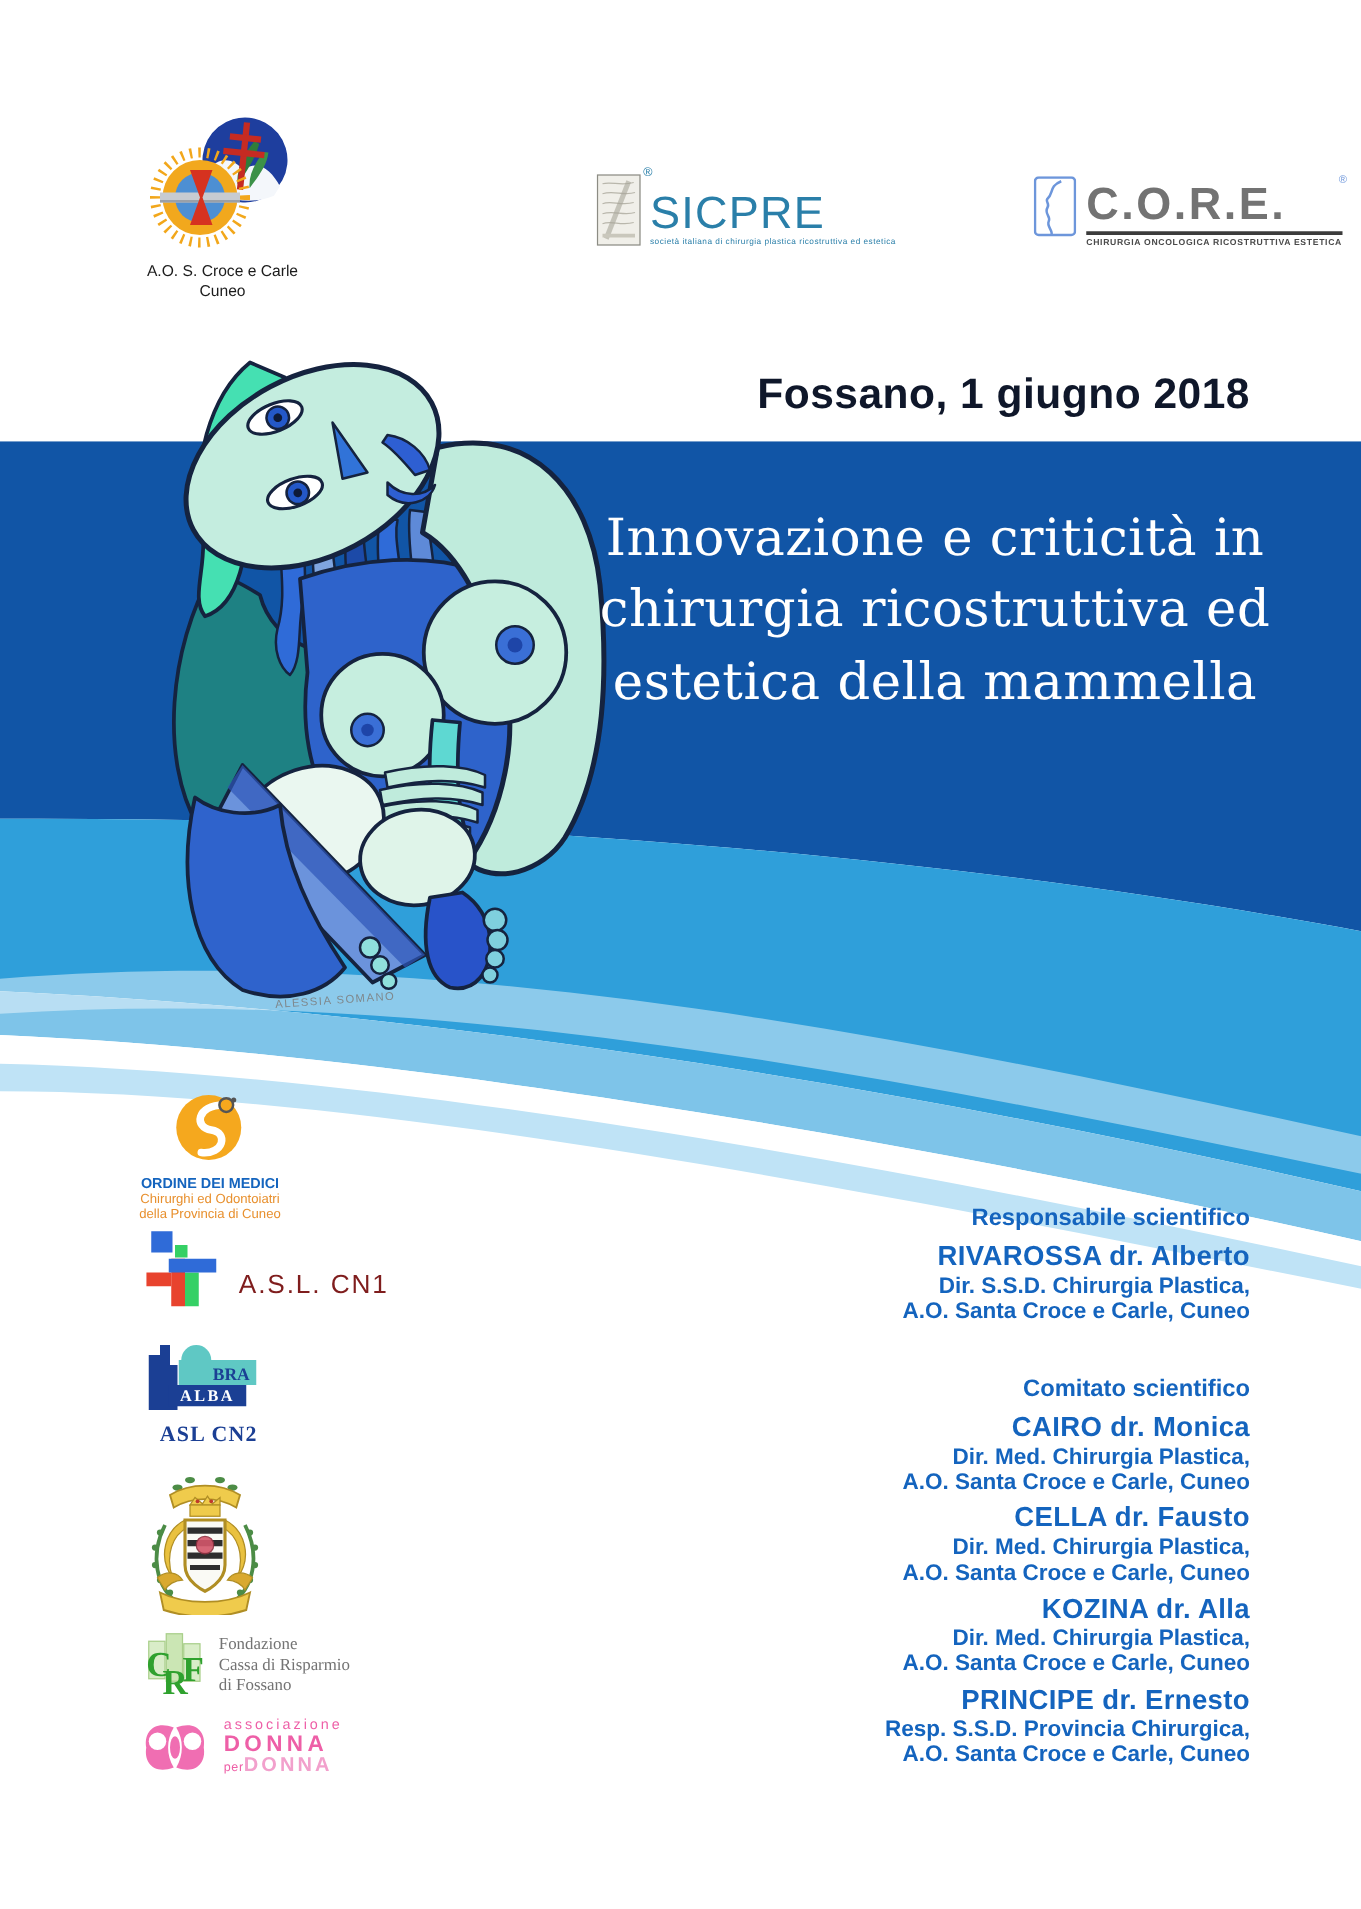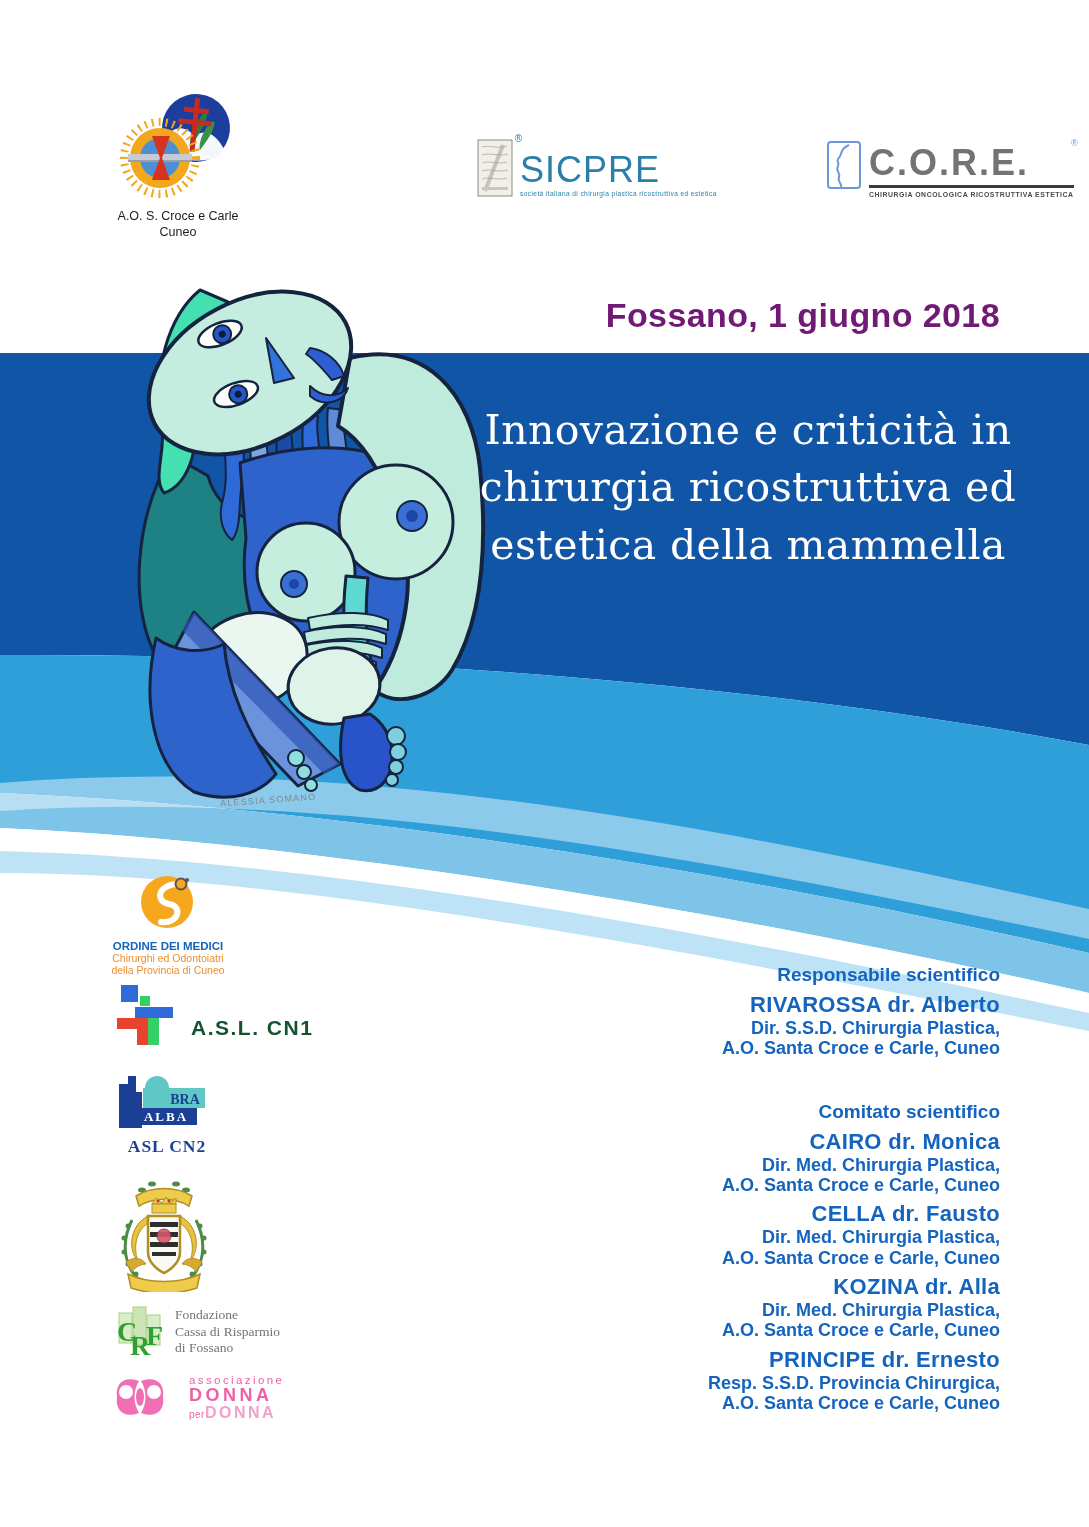--- a/index.html
+++ b/index.html
@@ -17,39 +17,39 @@
   .sicpre-name{font-size:36px;color:#2a7fa9;letter-spacing:1px;line-height:1;}
   .sicpre-tag{font-size:6.6px;color:#2a7fa9;letter-spacing:.4px;margin-top:2px;}
   .logo-core{left:827px;top:141px;display:flex;gap:8px;align-items:flex-start;}
   .core-text{margin-top:4px;position:relative;}
   .core-name{font-size:36px;color:#737373;letter-spacing:2px;line-height:1;font-weight:bold;}
   .core-rmark{position:absolute;right:-4px;top:-7px;font-size:9px;color:#6d96db;}
   .core-rule{height:2.5px;background:#3c3c3c;margin-top:4px;}
   .core-tag{font-size:6.9px;font-weight:bold;color:#4a4a4a;letter-spacing:.55px;margin-top:3px;}
 
   
-  .date{right:89px;top:296px;font-size:34px;font-weight:bold;color:#701a75;letter-spacing:.4px;}
+  .date{right:89px;top:296px;font-size:34px;font-weight:bold;color:#0f172a;letter-spacing:.4px;}
   .title{left:478px;top:402px;width:540px;text-align:center;color:#ffffff;
          font-family:"DejaVu Serif",serif;font-size:41px;line-height:1.4;letter-spacing:.4px;}
   .sig{left:220px;top:795px;font-size:9px;color:#7d7d7d;letter-spacing:1.2px;
        transform:rotate(-4deg);opacity:.85;}
 
   
   .ordine{left:104px;top:871px;width:128px;text-align:center;}
   .ordine .l1{font-size:11.5px;font-weight:bold;color:#1464be;margin-top:3px;}
   .ordine .l2,.ordine .l3{font-size:10.5px;color:#e8902e;line-height:1.18;}
   .aslcn1{left:117px;top:983px;display:flex;align-items:center;gap:16px;}
-  .aslcn1-label{font-size:21px;color:#14532d;letter-spacing:1.5px;font-weight:700;margin-top:24px;}
+  .aslcn1-label{font-size:21px;color:#7f1d1d;letter-spacing:1.5px;font-weight:400;margin-top:24px;}
   .aslcn2{left:114px;top:1076px;width:106px;text-align:center;}
   .aslcn2-label{font-family:"Liberation Serif",serif;font-size:17.5px;font-weight:bold;
                 color:#1b3f94;letter-spacing:1px;margin-top:2px;}
   .crest{left:112px;top:1176px;}
   .crf{left:115px;top:1303px;display:flex;gap:10px;align-items:center;}
   .crf-text{font-family:"Liberation Serif",serif;font-size:13.5px;color:#737373;line-height:1.24;}
-  .donna{left:113px;top:1374px;display:flex;gap:22px;align-items:center;}
+  .donna{left:113px;top:1374px;display:flex;gap:12px;align-items:flex-end;}
   .donna-text{line-height:1.05;}
   .donna .d1{font-size:11.5px;color:#ee5fa7;letter-spacing:2.4px;}
   .donna .d2{font-size:18px;font-weight:bold;color:#ee5fa7;letter-spacing:3.5px;}
   .donna .d3{font-size:16px;font-weight:bold;color:#f2a0cc;letter-spacing:2.5px;}
   .donna .d3 .per{font-size:10px;letter-spacing:.5px;color:#ee5fa7;font-weight:normal;}
 
   
   .sci{right:89px;top:964px;width:440px;text-align:right;color:#1464be;}
   .sci-h{font-size:19px;font-weight:600;}
   .sci-h2{margin-top:42px;}

